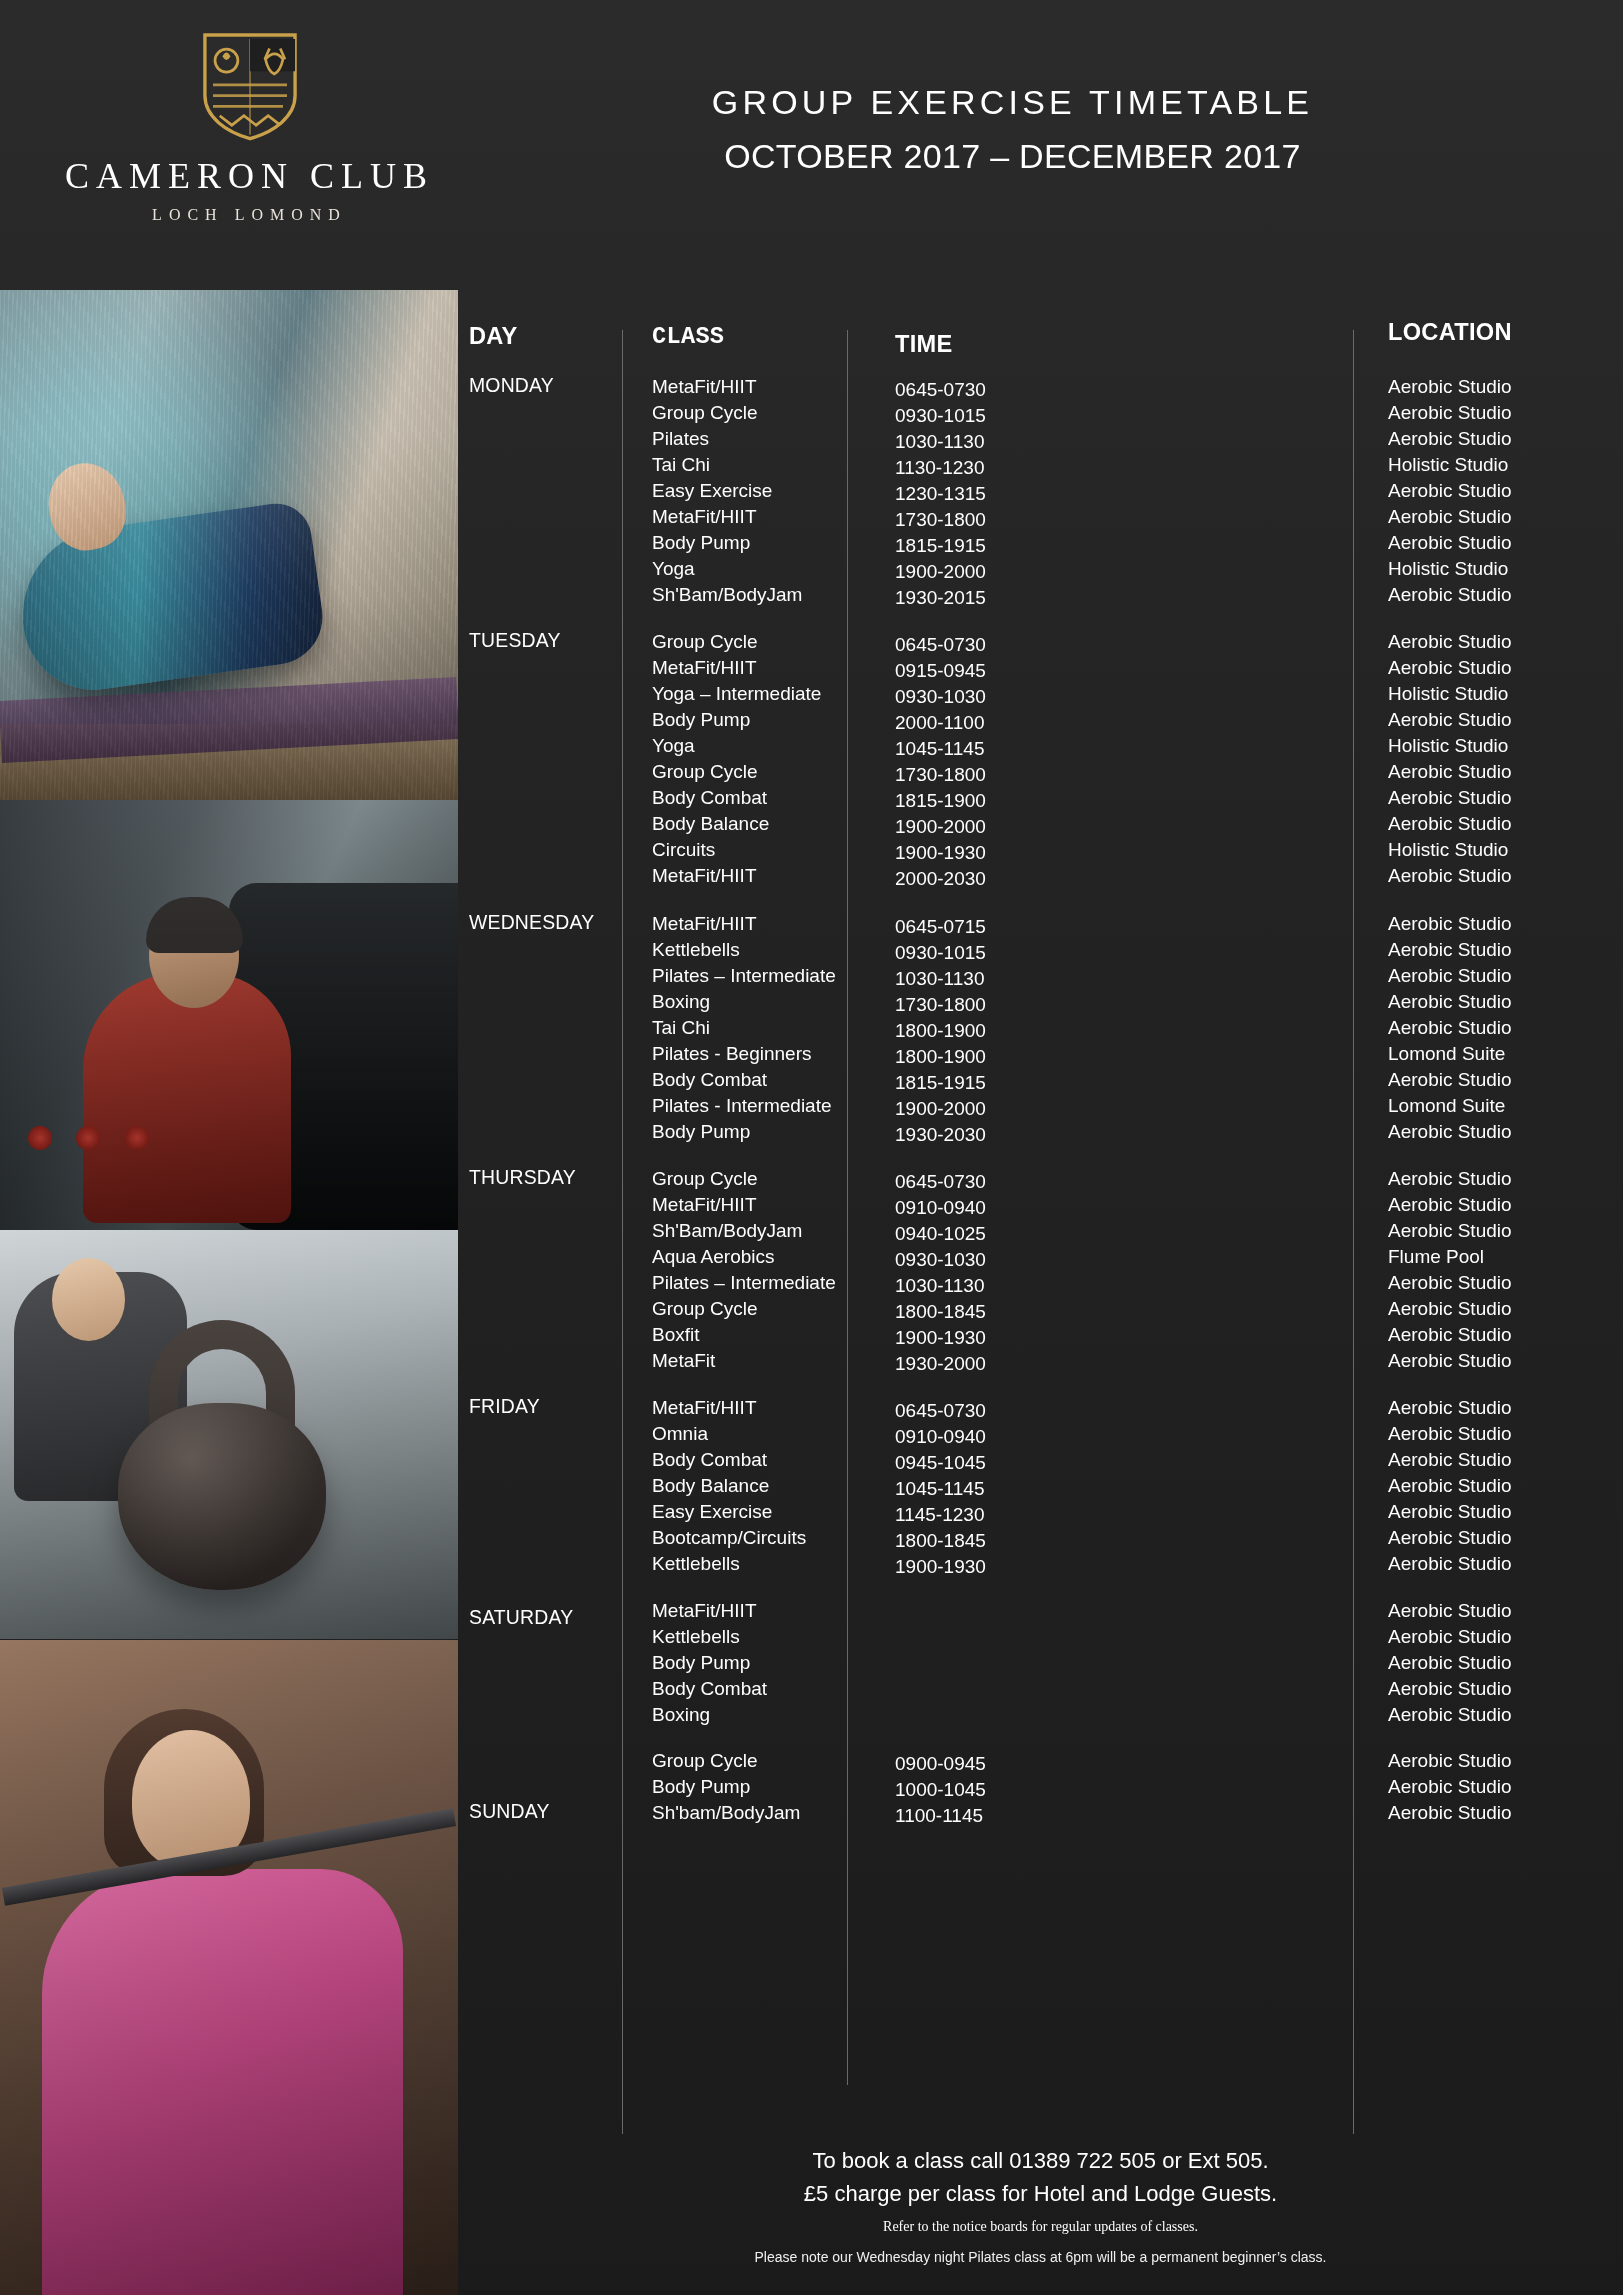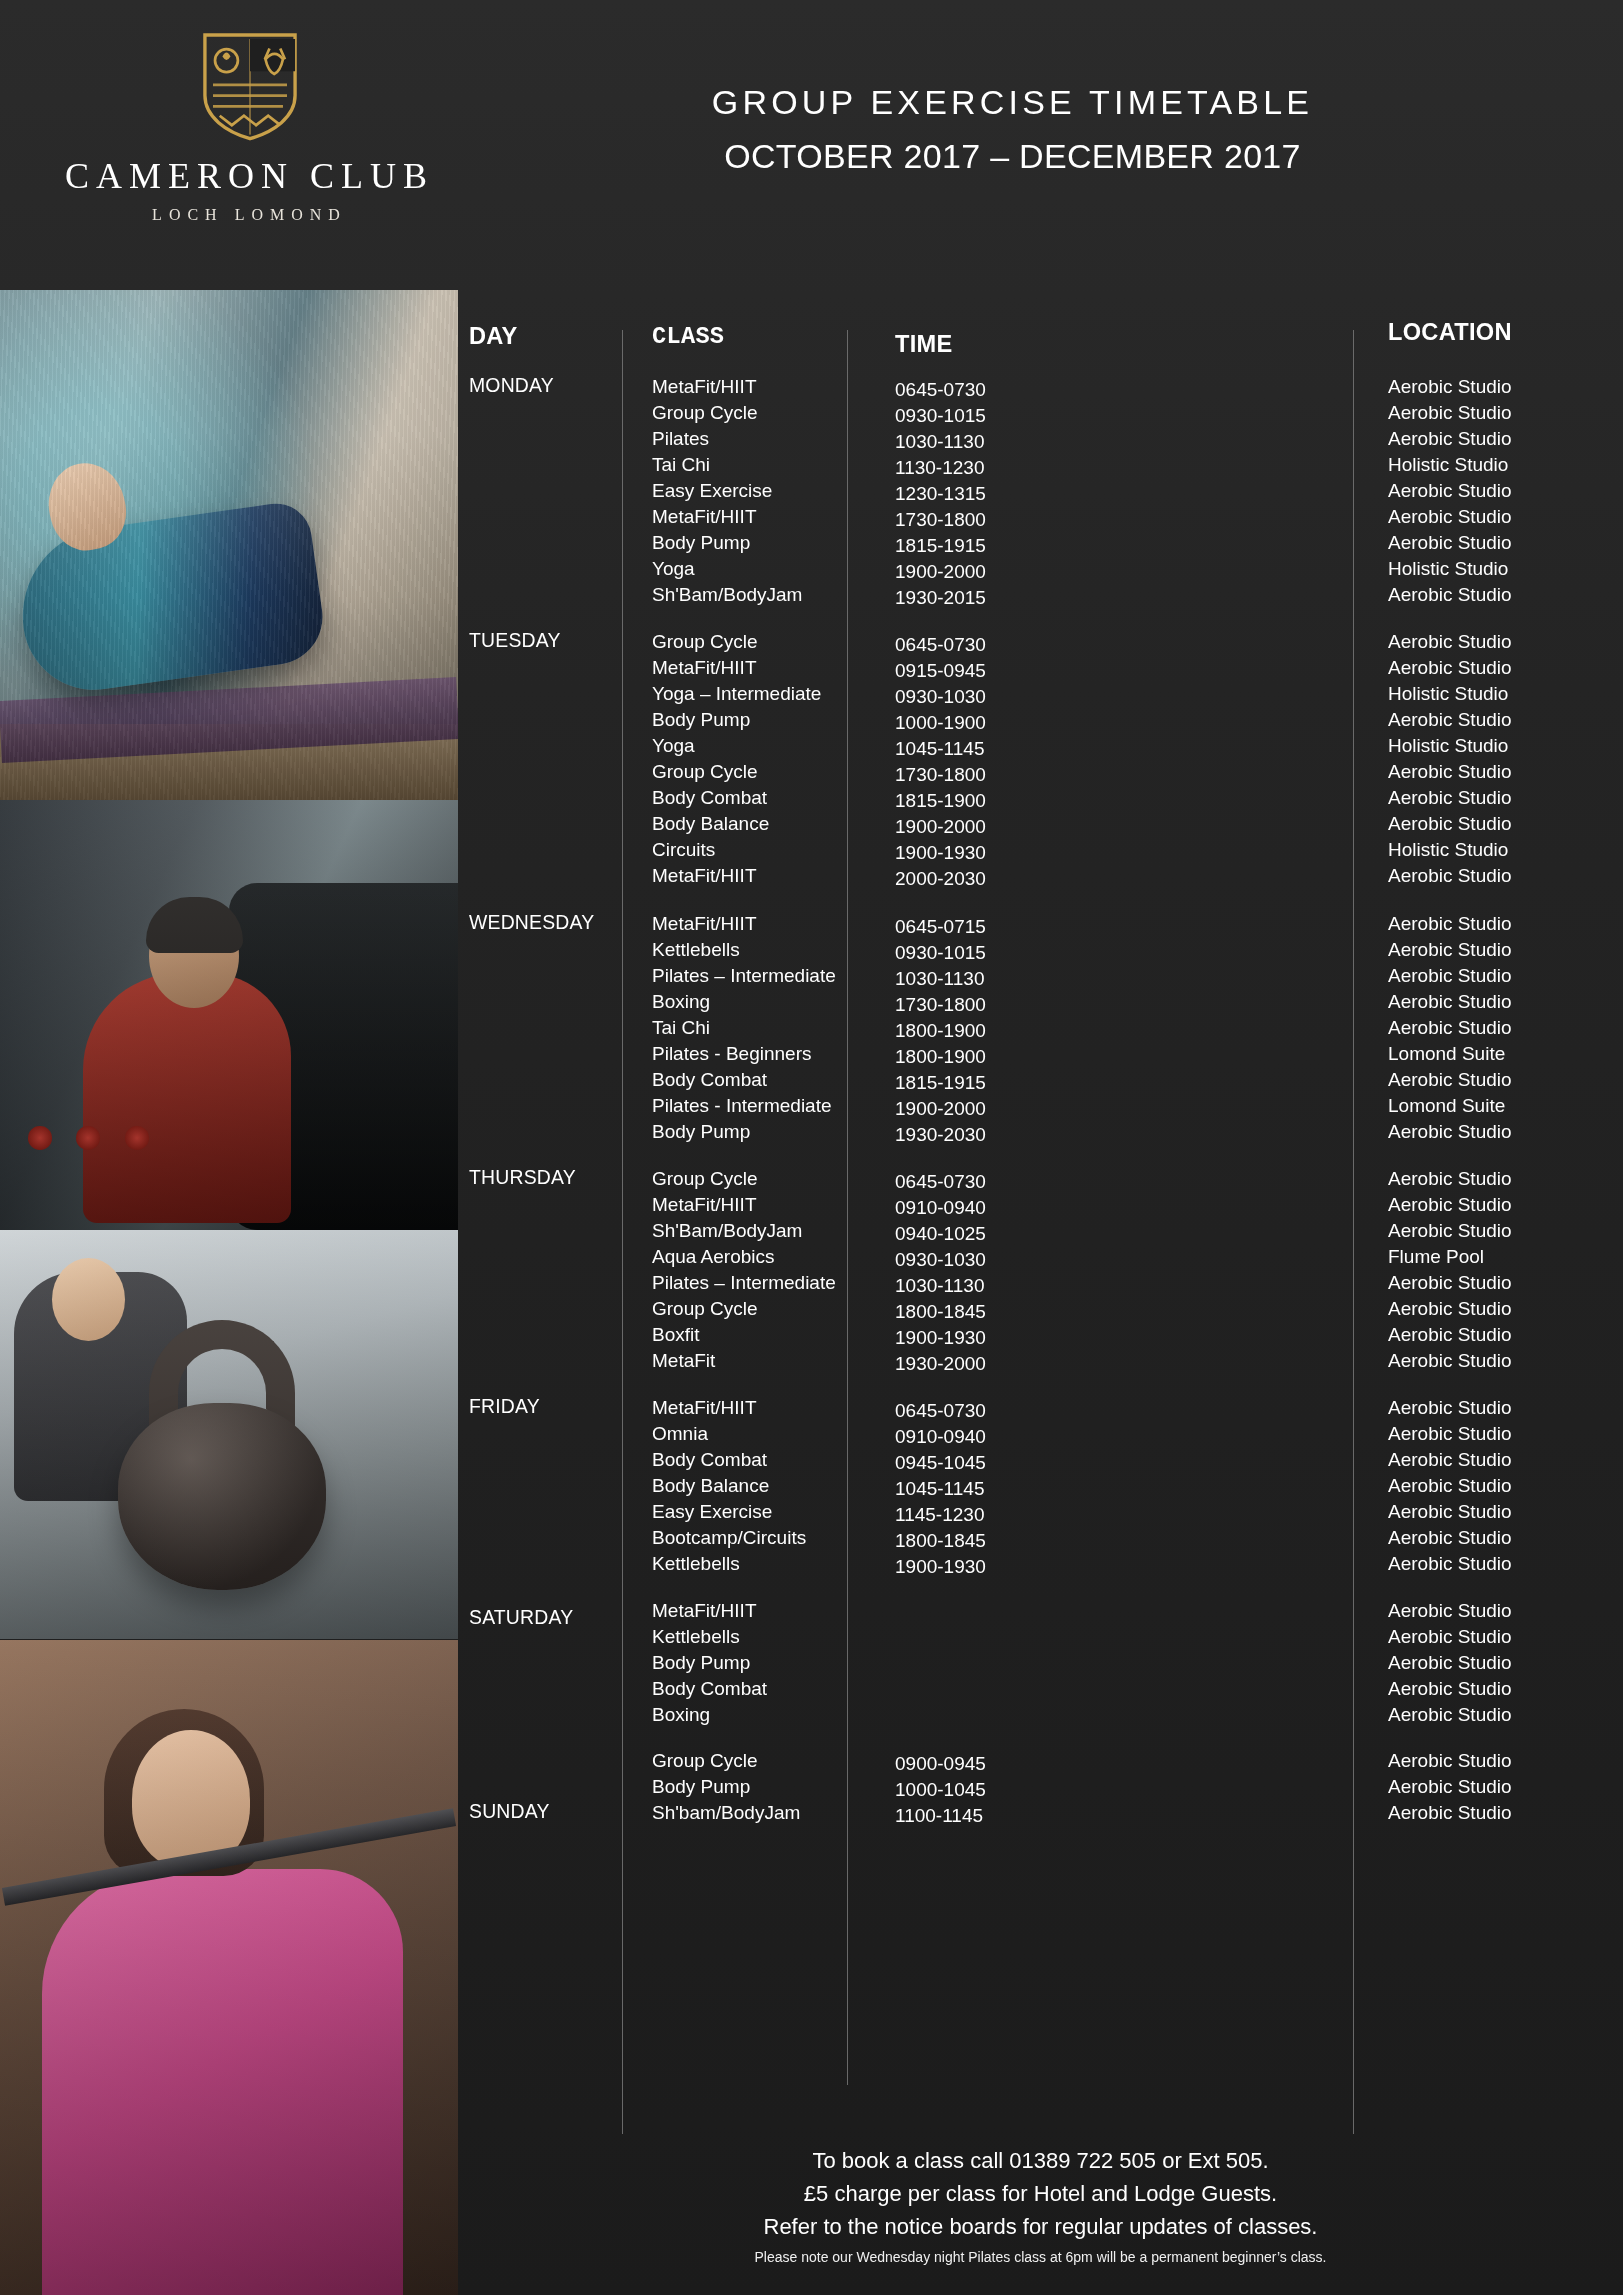--- a/index.html
+++ b/index.html
@@ -308,21 +308,21 @@
   
   .footer {
     position: absolute;
     left: 458px;
     right: 0;
     bottom: 23.6px;
     text-align: center;
   }
   .f1 { font-size: 22px; line-height: 33px; }
   .f2 { font-size: 22px; line-height: 33px; }
-  .f3 { font-size: 22px; line-height: 33px; }
+  .f3 { font-size: 14px; line-height: 33px; font-family: Liberation Serif, serif; }
   .f4 { font-size: 14px; line-height: 28px; color: #f0f0f0; }
 </style>
 </head>
 <body>
 
 <div class="page">
 
   <div class="header">
 
     <div class="brand">
@@ -442,21 +442,21 @@
             <div class="cell">Group Cycle</div>
             <div class="cell">Body Combat</div>
             <div class="cell">Body Balance</div>
             <div class="cell">Circuits</div>
             <div class="cell">MetaFit/HIIT</div>
           </div>
           <div class="times" style="top: 2.8px;">
             <div class="cell">0645-0730</div>
             <div class="cell">0915-0945</div>
             <div class="cell">0930-1030</div>
-            <div class="cell">1000-1900</div>
+            <div class="cell">2000-1100</div>
             <div class="cell">1045-1145</div>
             <div class="cell">1730-1800</div>
             <div class="cell">1815-1900</div>
             <div class="cell">1900-2000</div>
             <div class="cell">1900-1930</div>
             <div class="cell">2000-2030</div>
           </div>
           <div class="locs" style="top: 0px;">
             <div class="cell">Aerobic Studio</div>
             <div class="cell">Aerobic Studio</div>

